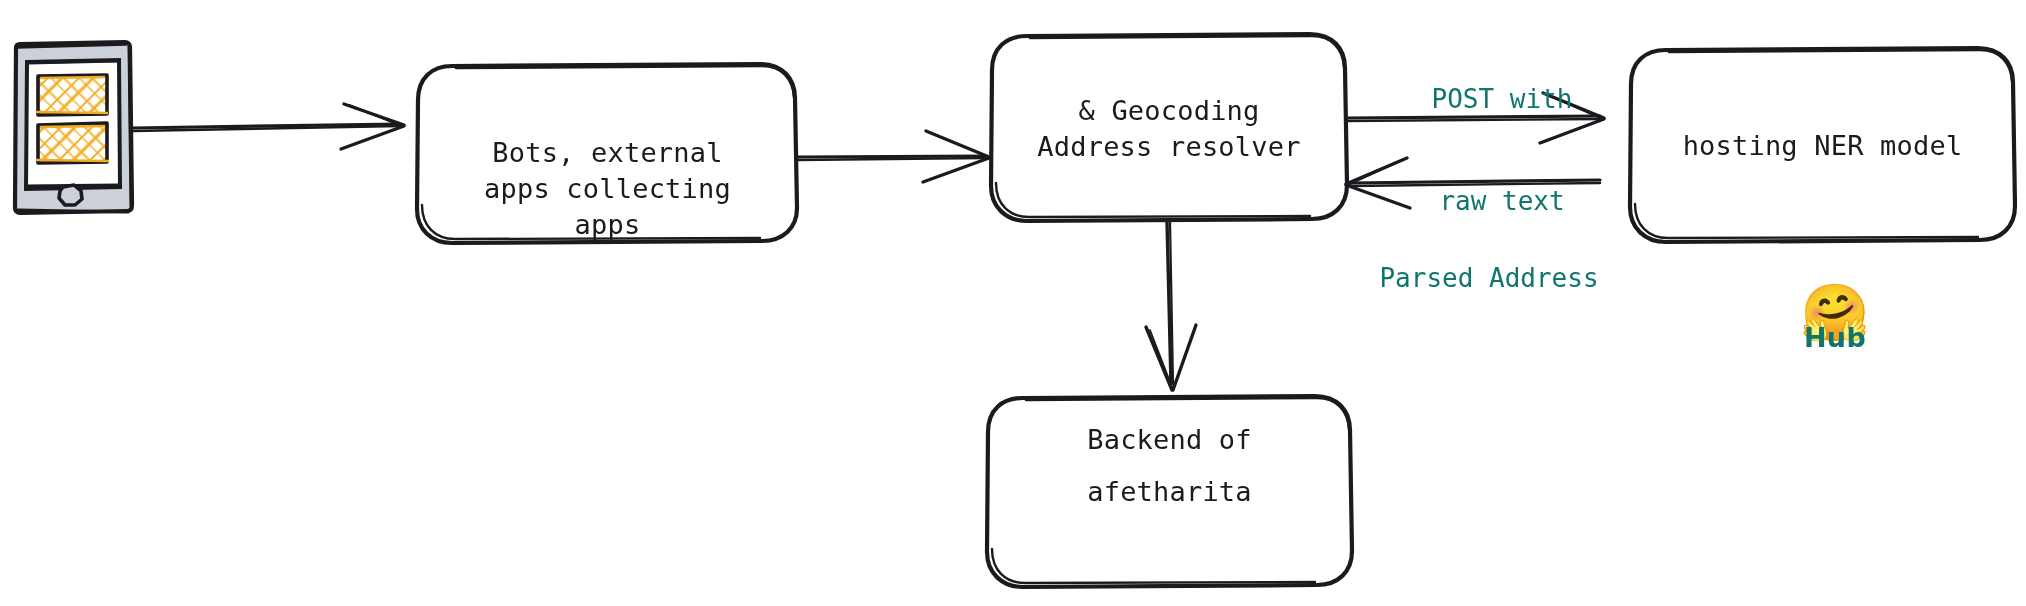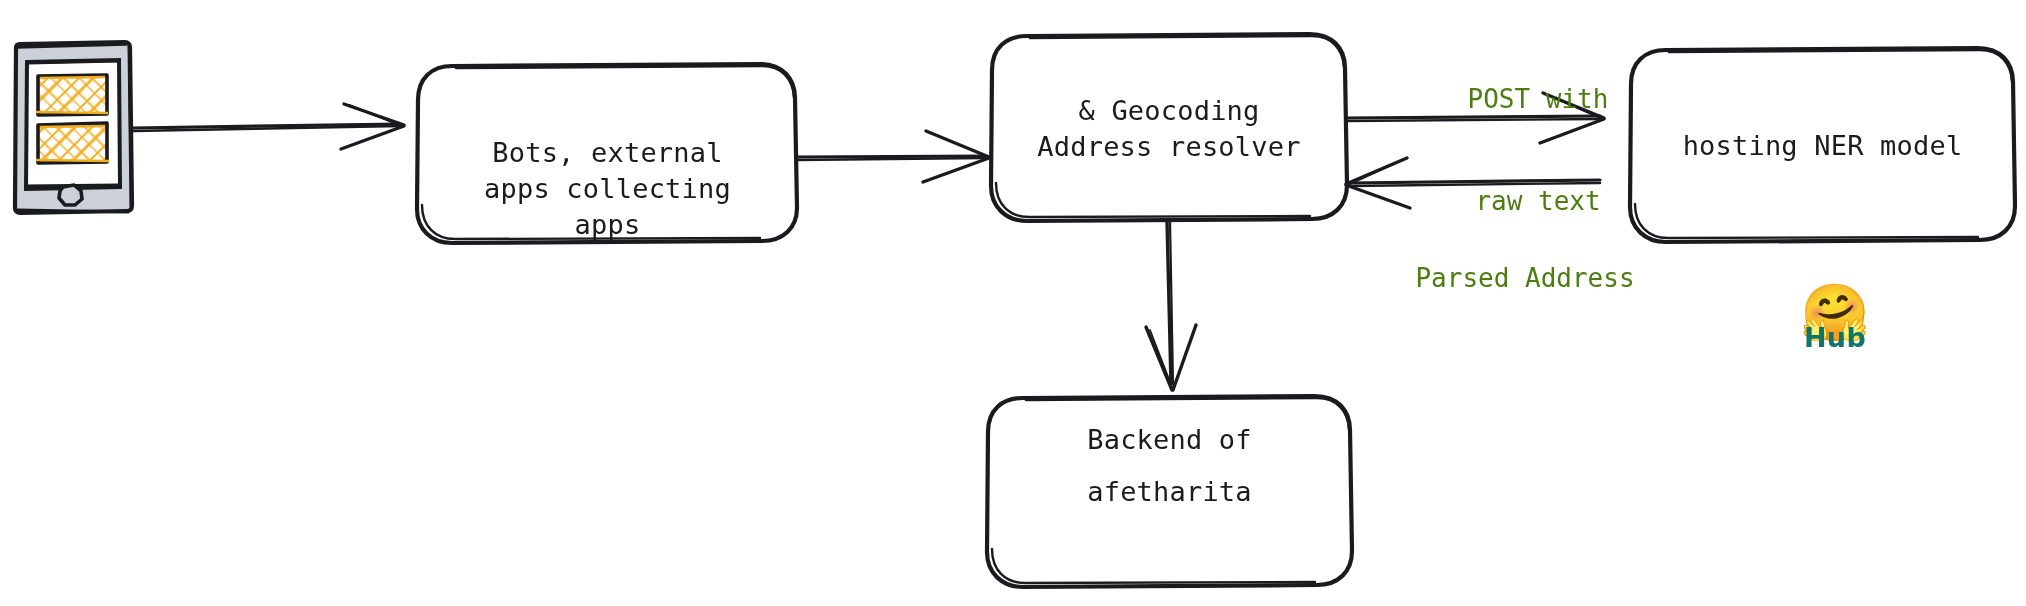--- a/index.html
+++ b/index.html
@@ -16,24 +16,23 @@
     font-family:"DejaVu Sans Mono","Liberation Mono",monospace;
     font-size:27px;line-height:36px;color:#1b1b1f;
     letter-spacing:0.2px;
     white-space:pre;
     pointer-events:none;
   }
   .edge-label{
     position:absolute;
     text-align:center;
     font-family:"DejaVu Sans Mono","Liberation Mono",monospace;
-    font-size:26px;line-height:34px;color:#4d7c0f;
+    font-size:26px;line-height:34px;color:#0f766e;
     white-space:pre;
     pointer-events:none;
-    margin-left:36px;
   }
   .hub-wrap{
     position:absolute;
     display:flex;flex-direction:column;align-items:center;justify-content:flex-start;
   }
   .hub-label{
     font-family:"DejaVu Sans","Liberation Sans",sans-serif;
     font-weight:bold;font-size:27px;color:#0f766e;
     margin-top:-22px;letter-spacing:0.3px;
   }

